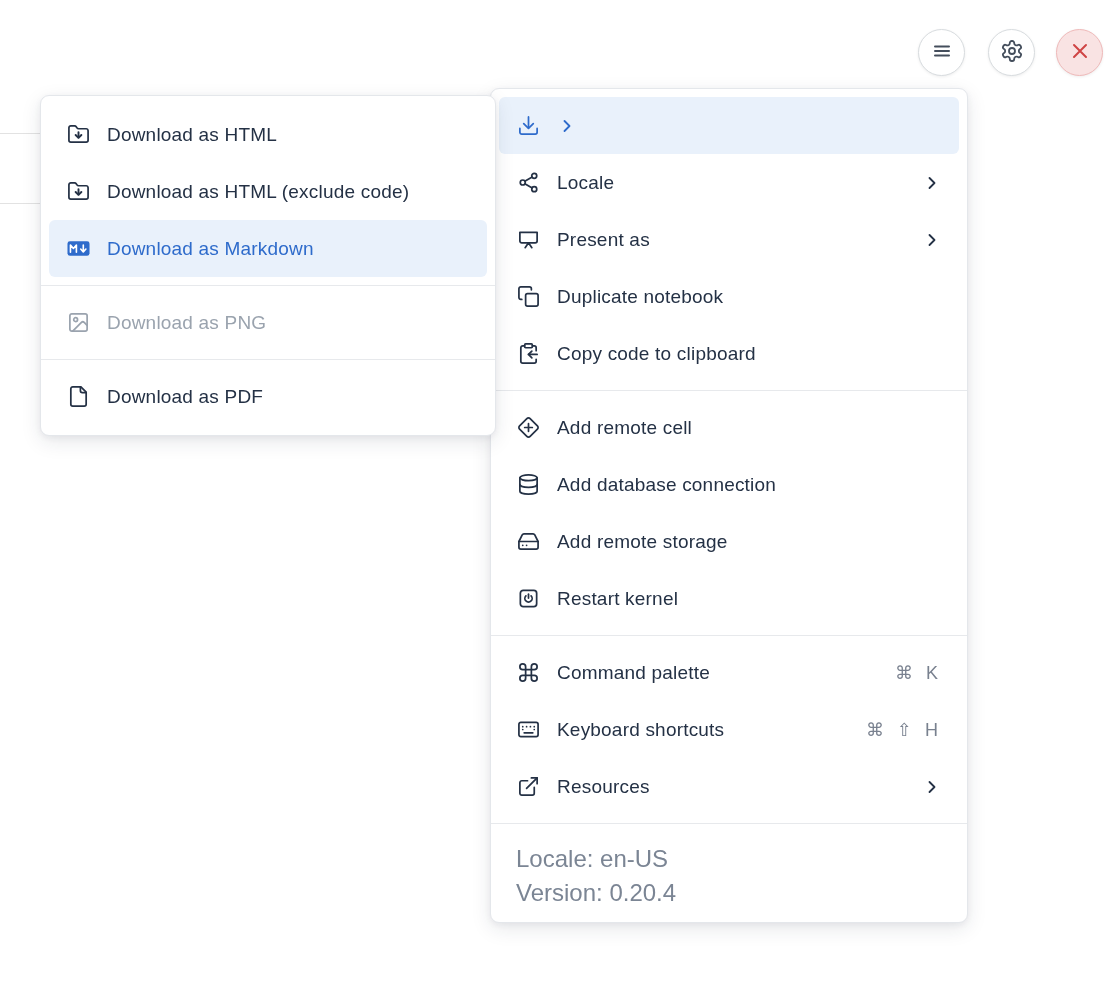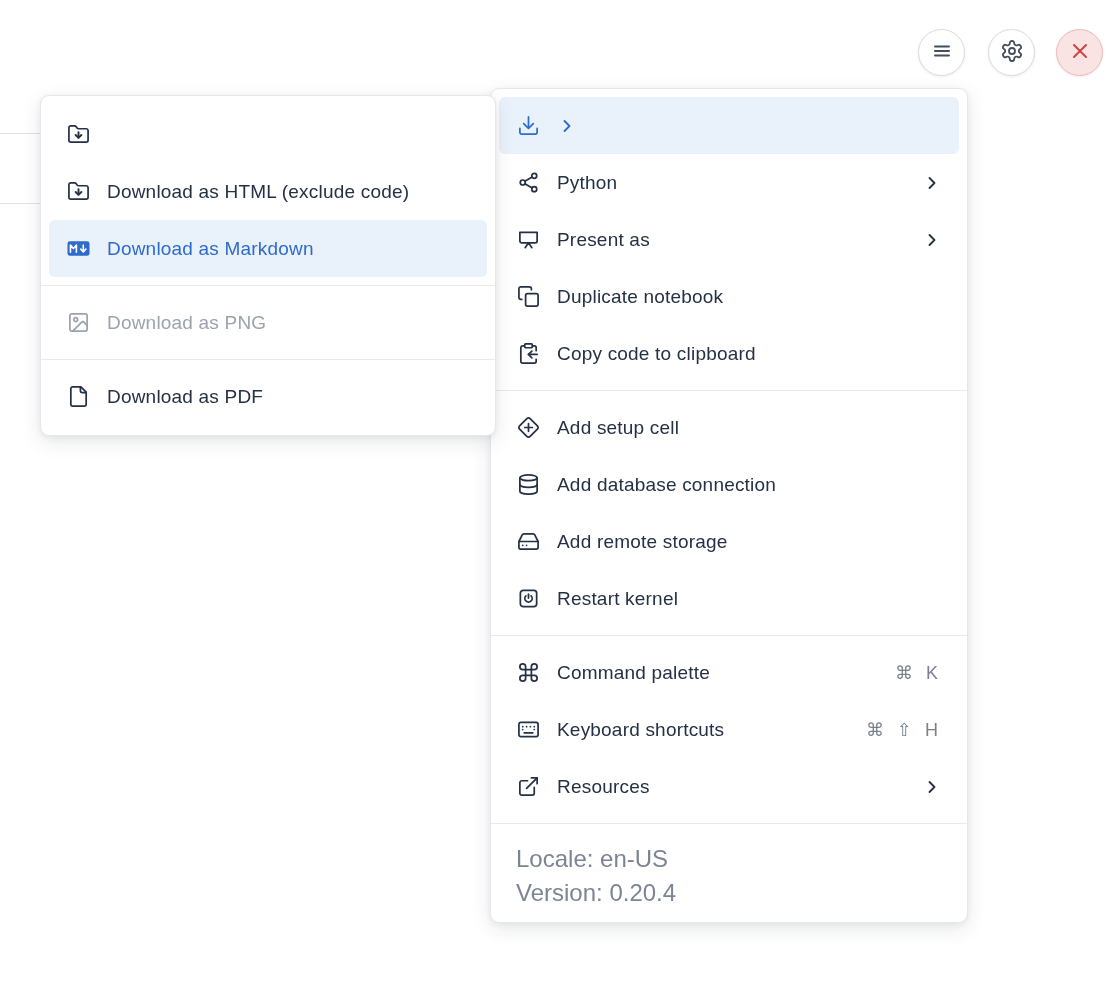--- a/index.html
+++ b/index.html
@@ -119,21 +119,21 @@
     </div>
     <div class="menu-item">
       <span class="mi-icon">
         <svg viewBox="0 0 24 24" fill="none" stroke="currentColor" stroke-width="1.8" stroke-linecap="round" stroke-linejoin="round">
           <circle cx="18" cy="5" r="2.6"></circle>
           <circle cx="6" cy="12" r="2.6"></circle>
           <circle cx="18" cy="19" r="2.6"></circle>
           <path d="m8.59 13.51 6.83 3.98M15.41 6.51l-6.82 3.98"></path>
         </svg>
       </span>
-      <span class="mi-label">Python</span>
+      <span class="mi-label">Locale</span>
       <span class="mi-chevron">
         <svg viewBox="0 0 24 24" fill="none" stroke="currentColor" stroke-width="1.8" stroke-linecap="round" stroke-linejoin="round">
           <path stroke-width="2.2" d="m9 18 6-6-6-6"></path>
         </svg>
       </span>
     </div>
     <div class="menu-item">
       <span class="mi-icon">
         <svg viewBox="0 0 24 24" fill="none" stroke="currentColor" stroke-width="1.8" stroke-linecap="round" stroke-linejoin="round">
           <path d="M3 4.5h18v9a2 2 0 0 1-2 2H5a2 2 0 0 1-2-2z"></path>
@@ -169,21 +169,21 @@
       <span class="mi-label">Copy code to clipboard</span>
     </div>
     <div class="menu-separator"></div>
     <div class="menu-item">
       <span class="mi-icon">
         <svg viewBox="0 0 24 24" fill="none" stroke="currentColor" stroke-width="1.8" stroke-linecap="round" stroke-linejoin="round">
           <path d="M2.7 10.3a2.41 2.41 0 0 0 0 3.41l7.59 7.59a2.41 2.41 0 0 0 3.41 0l7.59-7.59a2.41 2.41 0 0 0 0-3.41L13.7 2.71a2.41 2.41 0 0 0-3.41 0z"></path>
           <path d="M12 8v8M8 12h8"></path>
         </svg>
       </span>
-      <span class="mi-label">Add setup cell</span>
+      <span class="mi-label">Add remote cell</span>
     </div>
     <div class="menu-item">
       <span class="mi-icon">
         <svg viewBox="0 0 24 24" fill="none" stroke="currentColor" stroke-width="1.8" stroke-linecap="round" stroke-linejoin="round">
           <ellipse cx="12" cy="5" rx="9" ry="3"></ellipse>
           <path d="M3 5v14a9 3 0 0 0 18 0V5"></path>
           <path d="M3 12a9 3 0 0 0 18 0"></path>
         </svg>
       </span>
       <span class="mi-label">Add database connection</span>
@@ -252,20 +252,21 @@
 
 <nav class="menu-card" id="download-submenu">
     <div class="menu-item">
       <span class="mi-icon">
         <svg viewBox="0 0 24 24" fill="none" stroke="currentColor" stroke-width="1.8" stroke-linecap="round" stroke-linejoin="round">
           <path d="M20 20a2 2 0 0 0 2-2V8a2 2 0 0 0-2-2h-7.9a2 2 0 0 1-1.69-.9L9.6 3.9A2 2 0 0 0 7.93 3H4a2 2 0 0 0-2 2v13a2 2 0 0 0 2 2Z"></path>
           <path stroke-width="2" d="M12 9.5v5.5"></path>
           <path stroke-width="2" d="m15 12.5-3 3-3-3"></path>
         </svg>
       </span>
+      <span class="mi-label">Download as HTML</span>
     </div>
     <div class="menu-item">
       <span class="mi-icon">
         <svg viewBox="0 0 24 24" fill="none" stroke="currentColor" stroke-width="1.8" stroke-linecap="round" stroke-linejoin="round">
           <path d="M20 20a2 2 0 0 0 2-2V8a2 2 0 0 0-2-2h-7.9a2 2 0 0 1-1.69-.9L9.6 3.9A2 2 0 0 0 7.93 3H4a2 2 0 0 0-2 2v13a2 2 0 0 0 2 2Z"></path>
           <path stroke-width="2" d="M12 9.5v5.5"></path>
           <path stroke-width="2" d="m15 12.5-3 3-3-3"></path>
         </svg>
       </span>
       <span class="mi-label">Download as HTML (exclude code)</span>

